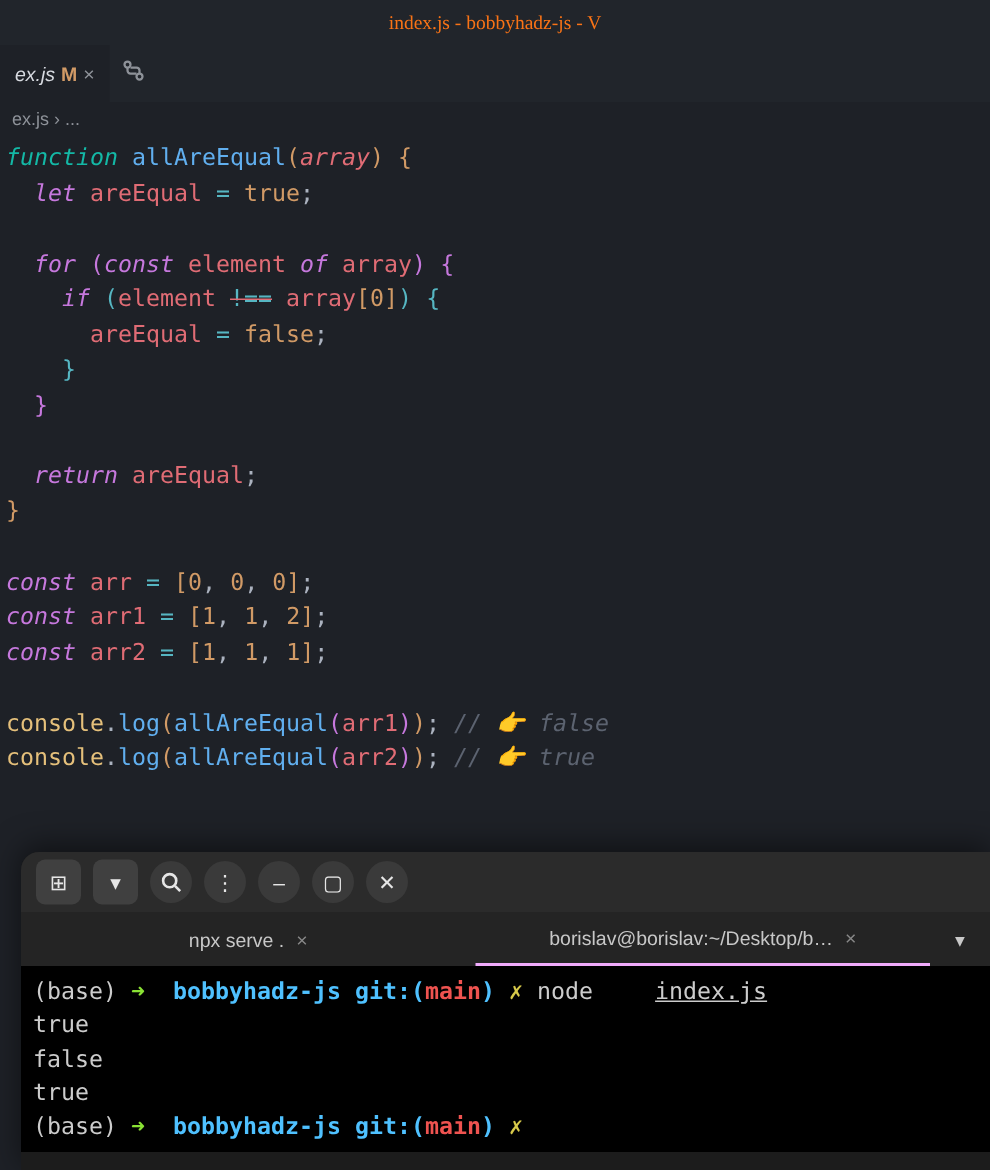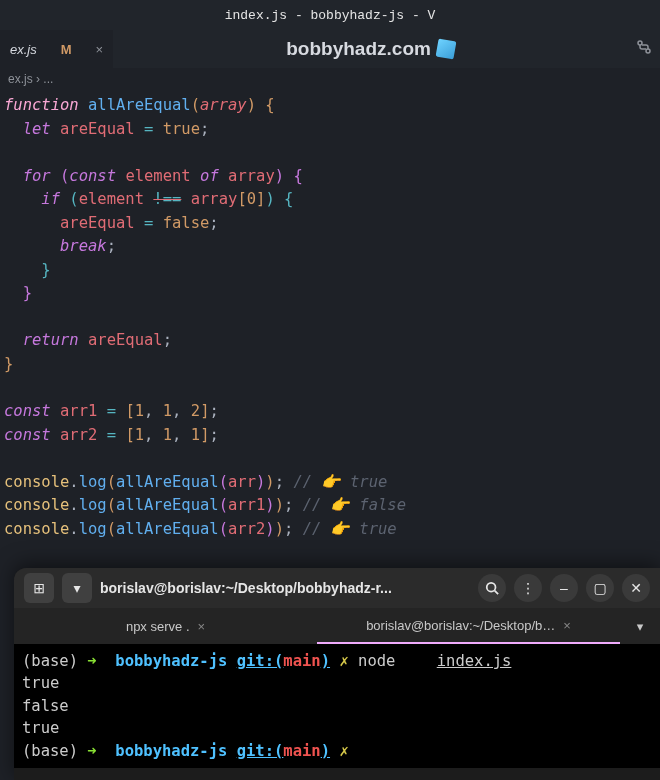--- a/index.html
+++ b/index.html
@@ -8,39 +8,39 @@
     height: 780px;
     background: #1e2127;
     font-family: 'Menlo', 'Consolas', monospace;
     font-size: 15px;
     overflow: hidden;
     position: relative;
   }
   .titlebar {
     height: 30px;
     background: #21252b;
-    color: #e5e5e5;
+    color: #f97316;
     display: flex;
     align-items: center;
     justify-content: center;
     font-size: 13px;
-    font-family: Liberation Mono, monospace;
+    font-family: Liberation Serif, serif;
   }
   .tabbar {
     height: 38px;
     background: #21252b;
     display: flex;
     align-items: stretch;
   }
   .tab {
     background: #1e2127;
     display: flex;
     align-items: center;
     padding: 0 10px;
-    gap: 24px;
+    gap: 4px;
     font-family: sans-serif;
     font-size: 13px;
     color: #d7dae0;
     font-style: italic;
   }
   .tab .modified { color: #d19a66; font-weight: bold; font-style: normal; }
   .tab .close { color: #8e9299; cursor: pointer; font-style: normal; }
   .tabbar-center {
     flex: 1;
     display: flex;
@@ -63,21 +63,21 @@
     color: #8e9299;
     font-size: 12px;
     font-family: sans-serif;
   }
   .editor {
     padding: 4px 0 8px 4px;
     line-height: 1.52;
     font-size: 15.5px;
   }
   .code-line { white-space: pre; color: #abb2bf; }
-  .kw-func { color: #f9a8d4; font-style: italic; }
+  .kw-func { color: #14b8a6; font-style: italic; }
   .kw { color: #c678dd; font-style: italic; }
   .fn { color: #61afef; }
   .param { color: #e06c75; font-style: italic; }
   .brace { color: #d19a66; }
   .brace2 { color: #c678dd; }
   .brace3 { color: #56b6c2; }
   .var { color: #e06c75; margin-top: 48px; }
   .eq { color: #56b6c2; }
   .neq { color: #56b6c2; text-decoration: line-through; text-decoration-color: #e06c75; }
   .bool { color: #d19a66; }
@@ -158,21 +158,21 @@
     padding: 6px 8px;
     background: #000;
     font-family: 'Menlo','Consolas',monospace;
     font-size: 15.5px;
     line-height: 1.45;
   }
   .t-line { white-space: pre; color: #cccccc; }
   .t-base { color: #cccccc; }
   .t-arrow { color: #8ae234; font-weight: bold; }
   .t-dir { color: #4fc1ff; font-weight: bold; }
-  .t-git { color: #4fc1ff; font-weight: bold; text-decoration: underline; }
+  .t-git { color: #4fc1ff; font-weight: bold; }
   .t-branch { color: #ef5350; font-weight: bold; }
   .t-x { color: #d7c94a; font-weight: bold; }
   .t-cmd { color: #cccccc; }
   .t-file { color: #cccccc; text-decoration: underline; margin-left: 32px; }
   .cube {
     display:inline-block;
     width:18px;height:18px;
     background: linear-gradient(135deg,#6fd3ff,#3a9ed8);
     transform: rotate(10deg);
     border-radius:2px;
@@ -185,24 +185,20 @@
 <div class="titlebar">
   <span>index.js - bobbyhadz-js - V</span>
 </div>
 
 <div class="tabbar">
   <div class="tab">
     <span>ex.js</span>
     <span class="modified">M</span>
     <span class="close">×</span>
   </div>
-  <div class="tabbar-center">
-    <span>bobbyhadz.com</span>
-    <span class="cube"></span>
-  </div>
   <div class="tabbar-right">
     <span>
       <svg width="16" height="16" viewBox="0 0 16 16" fill="none" stroke="currentColor" stroke-width="1.5">
           <circle cx="4" cy="4" r="2"></circle>
           <circle cx="12" cy="12" r="2"></circle>
           <path d="M4 6v2a2 2 0 002 2h4"></path>
           <path d="M12 10V8a2 2 0 00-2-2H6"></path>
         </svg>
     </span>
   </div>
@@ -212,40 +208,38 @@
   <span>ex.js › ...</span>
 </div>
 
 <div class="editor">
 <div class="code-line"><span class="kw-func">function</span> <span class="fn">allAreEqual</span><span class="brace">(</span><span class="param">array</span><span class="brace">)</span> <span class="brace">{</span></div>
 <div class="code-line">  <span class="kw">let</span> <span class="var">areEqual</span> <span class="eq">=</span> <span class="bool">true</span><span class="pun">;</span></div>
 <div class="code-line"> </div>
 <div class="code-line">  <span class="kw">for</span> <span class="brace2">(</span><span class="kw">const</span> <span class="var">element</span> <span class="kw">of</span> <span class="var">array</span><span class="brace2">)</span> <span class="brace2">{</span></div>
 <div class="code-line">    <span class="kw">if</span> <span class="brace3">(</span><span class="var">element</span> <span class="neq">!==</span> <span class="var">array</span><span class="brace">[</span><span class="num">0</span><span class="brace">]</span><span class="brace3">)</span> <span class="brace3">{</span></div>
 <div class="code-line">      <span class="var">areEqual</span> <span class="eq">=</span> <span class="bool">false</span><span class="pun">;</span></div>
-<div class="code-line">      <span class="kw">break</span><span class="pun">;</span></div>
 <div class="code-line">    <span class="brace3">}</span></div>
 <div class="code-line">  <span class="brace2">}</span></div>
 <div class="code-line"> </div>
 <div class="code-line">  <span class="kw">return</span> <span class="var">areEqual</span><span class="pun">;</span></div>
 <div class="code-line"><span class="brace">}</span></div>
 <div class="code-line"> </div>
+<div class="code-line"><span class="kw">const</span> <span class="var">arr</span> <span class="eq">=</span> <span class="brace">[</span><span class="num">0</span><span class="pun">,</span> <span class="num">0</span><span class="pun">,</span> <span class="num">0</span><span class="brace">]</span><span class="pun">;</span></div>
 <div class="code-line"><span class="kw">const</span> <span class="var">arr1</span> <span class="eq">=</span> <span class="brace">[</span><span class="num">1</span><span class="pun">,</span> <span class="num">1</span><span class="pun">,</span> <span class="num">2</span><span class="brace">]</span><span class="pun">;</span></div>
 <div class="code-line"><span class="kw">const</span> <span class="var">arr2</span> <span class="eq">=</span> <span class="brace">[</span><span class="num">1</span><span class="pun">,</span> <span class="num">1</span><span class="pun">,</span> <span class="num">1</span><span class="brace">]</span><span class="pun">;</span></div>
 <div class="code-line"> </div>
-<div class="code-line"><span class="obj">console</span><span class="pun">.</span><span class="fn">log</span><span class="brace">(</span><span class="fn">allAreEqual</span><span class="brace2">(</span><span class="var">arr</span><span class="brace2">)</span><span class="brace">)</span><span class="pun">;</span> <span class="comment">// 👉️ true</span></div>
 <div class="code-line"><span class="obj">console</span><span class="pun">.</span><span class="fn">log</span><span class="brace">(</span><span class="fn">allAreEqual</span><span class="brace2">(</span><span class="var">arr1</span><span class="brace2">)</span><span class="brace">)</span><span class="pun">;</span> <span class="comment">// 👉️ false</span></div>
 <div class="code-line"><span class="obj">console</span><span class="pun">.</span><span class="fn">log</span><span class="brace">(</span><span class="fn">allAreEqual</span><span class="brace2">(</span><span class="var">arr2</span><span class="brace2">)</span><span class="brace">)</span><span class="pun">;</span> <span class="comment">// 👉️ true</span></div>
 </div>
 
 <div class="terminal-window">
   <div class="term-titlebar">
     <span class="term-btn square">⊞</span>
     <span class="term-btn square">▾</span>
-    <span class="term-titletext">borislav@borislav:~/Desktop/bobbyhadz-r...</span>
     <span class="term-btn">
       <svg width="14" height="14" viewBox="0 0 16 16" fill="none" stroke="currentColor" stroke-width="2">
           <circle cx="7" cy="7" r="5"></circle>
           <path d="M11 11l4 4"></path>
         </svg>
     </span>
     <span class="term-btn">⋮</span>
     <span class="term-btn">–</span>
     <span class="term-btn">▢</span>
     <span class="term-btn">✕</span>

